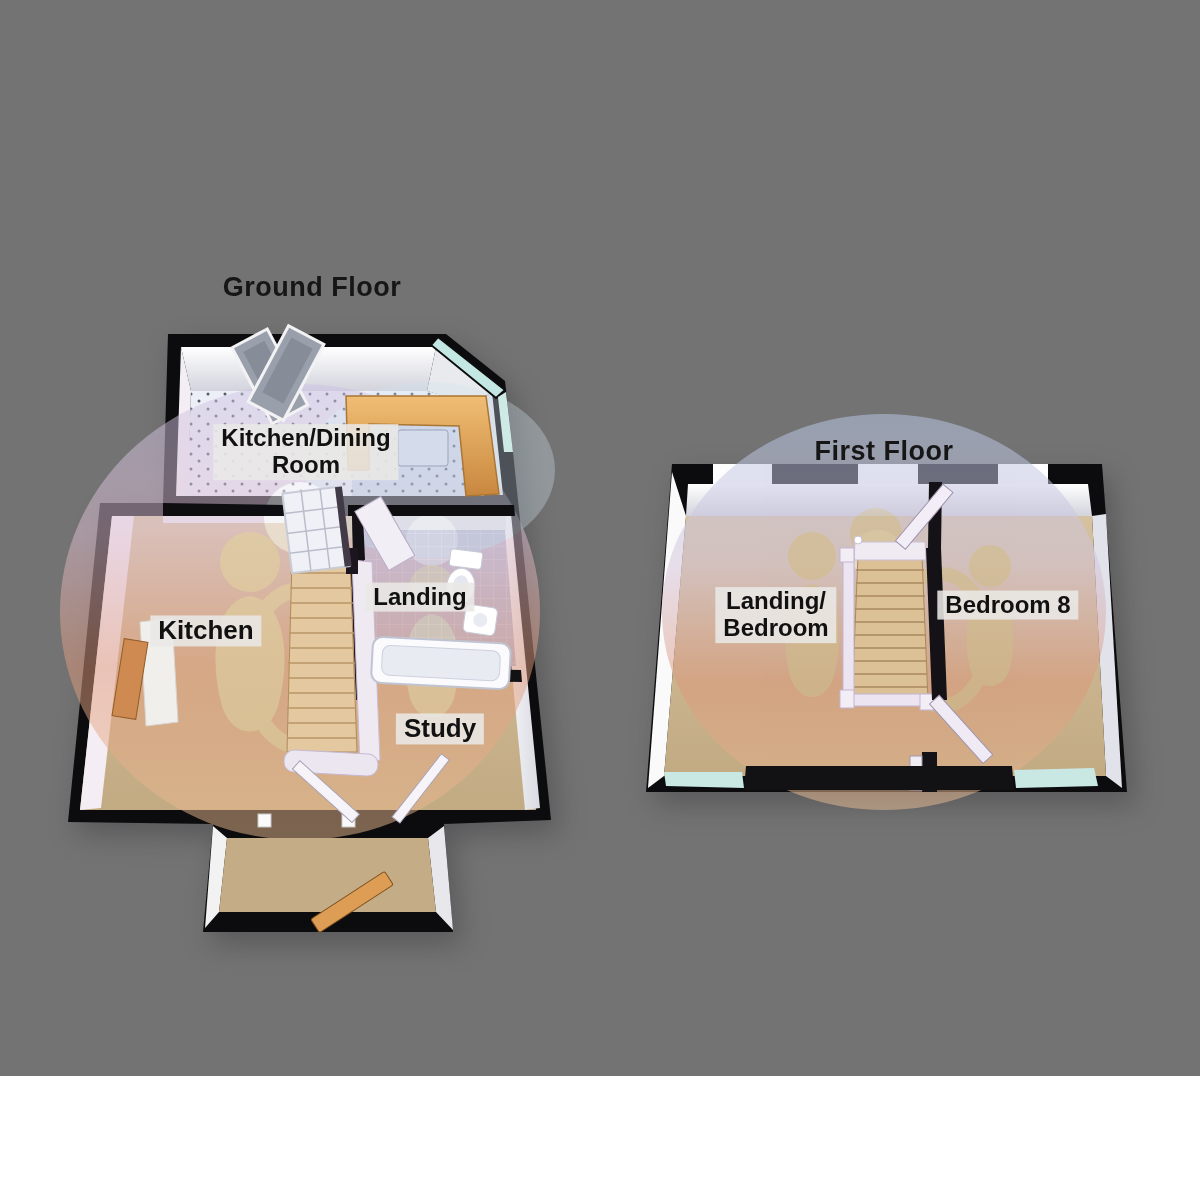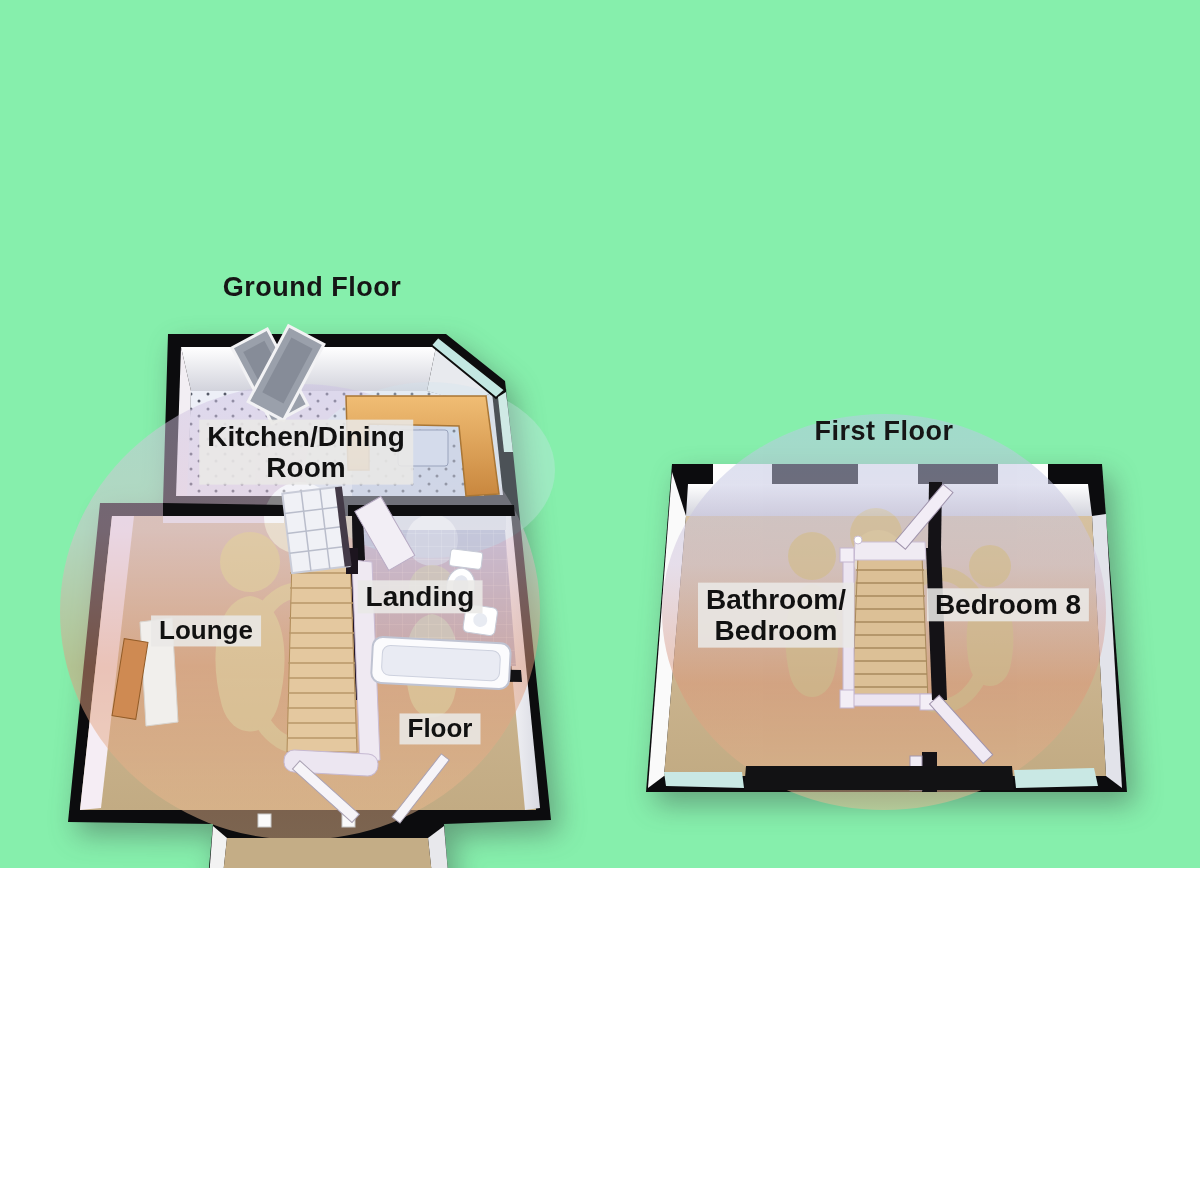--- a/index.html
+++ b/index.html
@@ -1,30 +1,30 @@
 <!DOCTYPE html>
 <html><head>
 <meta charset="utf-8">
 <style>
   html,body{margin:0;padding:0;background:#ffffff;}
   .stage{
-    position:relative;width:1200px;height:868px;background:#86efac;
+    position:relative;width:1200px;height:1076px;background:#737373;
     font-family:"Liberation Sans",sans-serif;overflow:hidden;
   }
   .stage svg{position:absolute;left:0;top:0;}
   .shadowed{filter:drop-shadow(8px 12px 14px rgba(50,50,55,.40));}
   .floor-title{
     position:absolute;transform:translate(-50%,-50%);
     font-weight:bold;font-size:27px;color:#161616;letter-spacing:.5px;
     white-space:nowrap;
   }
   .room-label{
     position:absolute;transform:translate(-50%,-50%);
     background:rgba(233,232,230,0.88);color:#111;
-    font-weight:bold;font-size:28px;line-height:1.12;text-align:center;
+    font-weight:bold;font-size:24px;line-height:1.12;text-align:center;
     padding:1px 8px;white-space:pre-line;
   }
   .room-label.big{font-size:26px;}
 </style>
 </head>
 <body>
 
 <div class="stage">
 
 <svg width="1200" height="1200" viewBox="0 0 1200 1200">
@@ -250,24 +250,24 @@
     <rect x="922" y="752" width="15" height="40" fill="#141216"></rect>
     <rect x="910" y="756" width="12" height="34" fill="#f0ecf4" stroke="#a195ae"></rect>
 
     <path fill="#121214" d="M746,766 L1012,766 L1014,790 L744,790 Z"></path>
     <path fill="#c9e8e4" d="M664,772 L742,772 L744,788 L666,786 Z"></path>
     <path fill="#c9e8e4" d="M1014,770 L1094,768 L1098,786 L1016,788 Z"></path>
   </g>
 </svg>
 
 <div class="floor-title" style="left:312px;top:287px">Ground Floor</div>
-<div class="floor-title" style="left:884px;top:431px">First Floor</div>
+<div class="floor-title" style="left:884px;top:451px">First Floor</div>
 
 <div class="room-label" style="left:306px;top:452px">Kitchen/Dining
 Room</div>
-<div class="room-label big" style="left:206px;top:631px">Lounge</div>
+<div class="room-label big" style="left:206px;top:631px">Kitchen</div>
 <div class="room-label" style="left:420px;top:597px">Landing</div>
-<div class="room-label big" style="left:440px;top:729px">Floor</div>
-<div class="room-label" style="left:776px;top:615px">Bathroom/
+<div class="room-label big" style="left:440px;top:729px">Study</div>
+<div class="room-label" style="left:776px;top:615px">Landing/
 Bedroom</div>
 <div class="room-label" style="left:1008px;top:605px">Bedroom 8</div>
 
 </div>
 
 </body></html>

